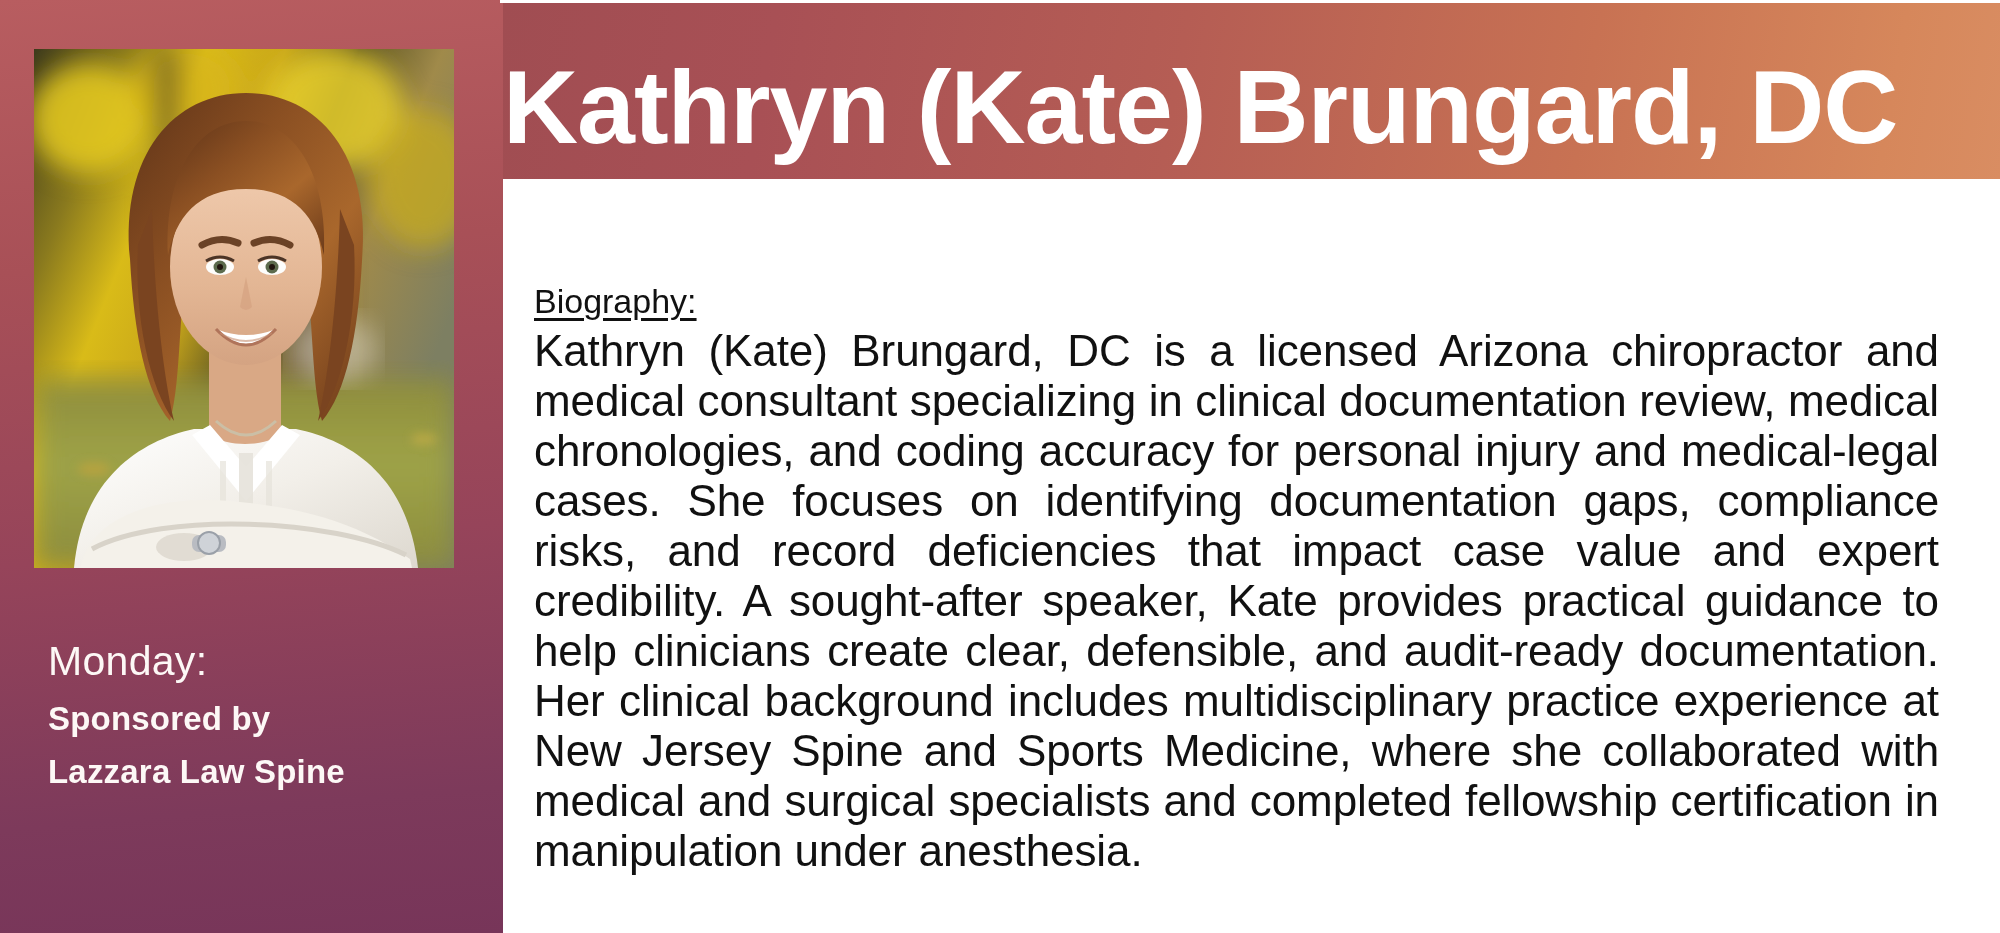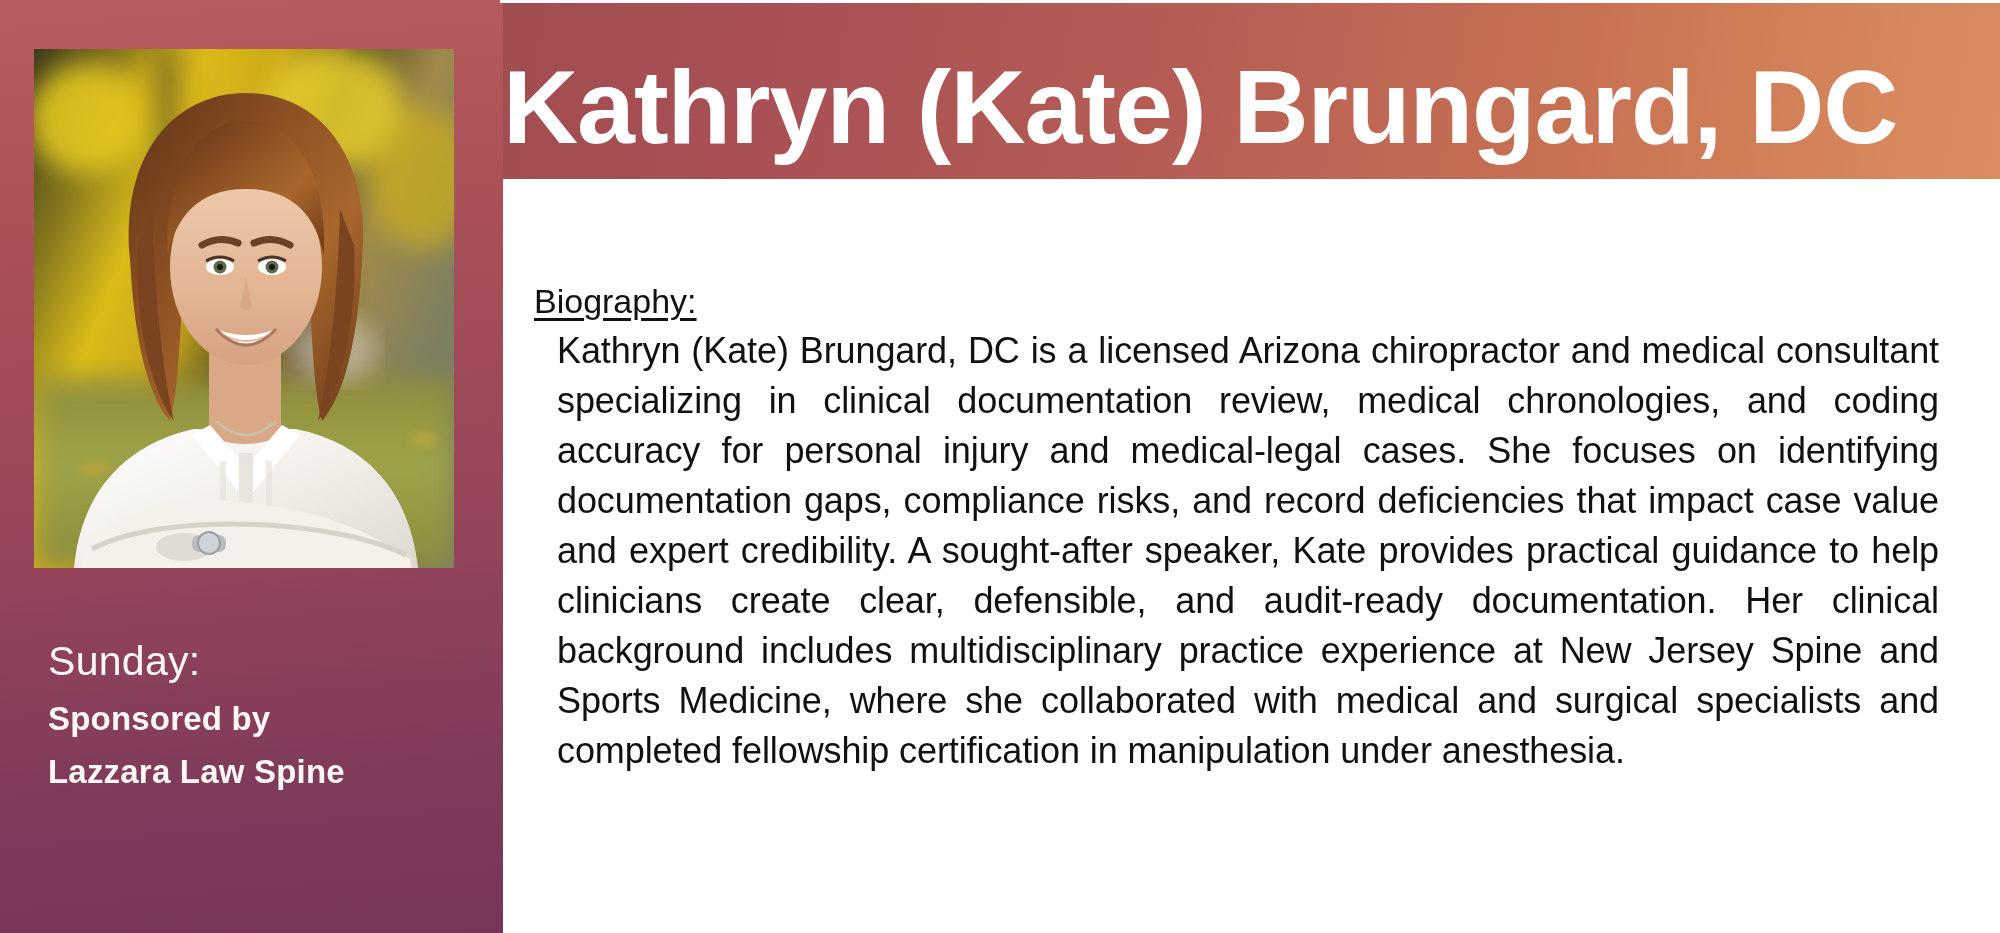--- a/index.html
+++ b/index.html
@@ -63,28 +63,27 @@
     padding:34px 61px 0 31px;
   }
   .bio-heading {
     font-size:34px; line-height:46px; color:#111;
     text-decoration:underline;
     text-underline-offset:5px;
     margin-bottom:2px;
     font-weight:400;
   }
   .bio-text {
-    font-size:36px;
+    font-size:44px;
     line-height:50px;
     color:#111;
     text-align:justify;
     text-justify:inter-word;
     font-weight:400;
     letter-spacing:-0.1px;
-    margin-left:23px;
   }
 </style>
 </head>
 <body>
 
 <div class="slide">
 
   <div class="sidebar">
 
     <div class="photo">
@@ -186,21 +185,21 @@
 
         <path d="M212 228 L206 258 Q212 264 218 258 Z" fill="#d6a382" opacity=".75"></path>
 
         <path d="M182 280 Q212 310 242 280 Q212 292 182 280 Z" fill="#ffffff"></path>
         <path d="M182 280 Q212 312 242 280" stroke="#b0745a" stroke-width="3" fill="none"></path>
         <path d="M186 284 Q212 300 238 284" stroke="#c78f72" stroke-width="2" fill="none" opacity=".6"></path>
       </svg>
     </div>
 
     <div class="meta">
-      <div class="line">Sunday:</div>
+      <div class="line">Monday:</div>
       <div class="bold">Sponsored by</div>
       <div class="bold">Lazzara Law Spine</div>
     </div>
   </div>
 
   <div class="topline"></div>
 
   <div class="header">
     <div class="header-title">Kathryn (Kate) Brungard, DC</div>
   </div>

